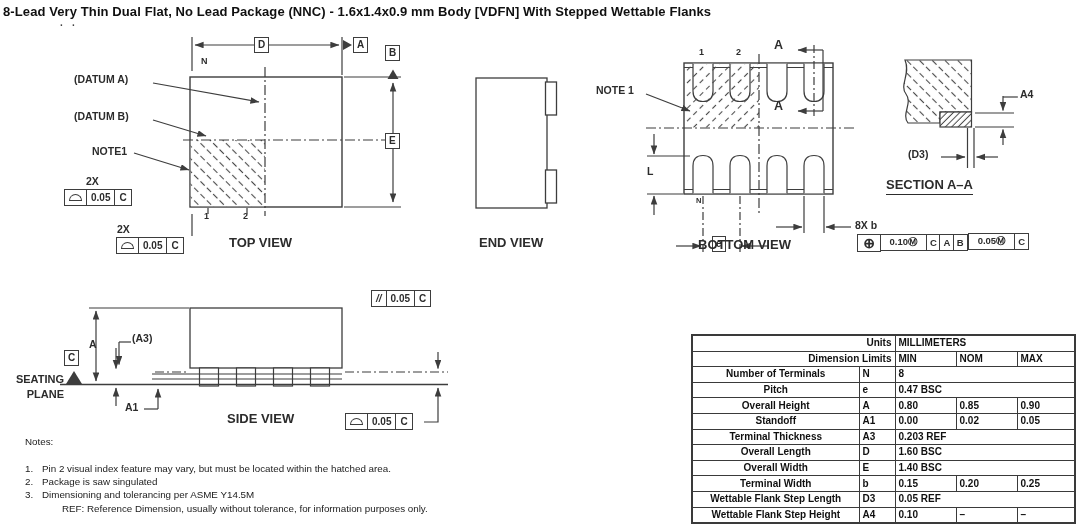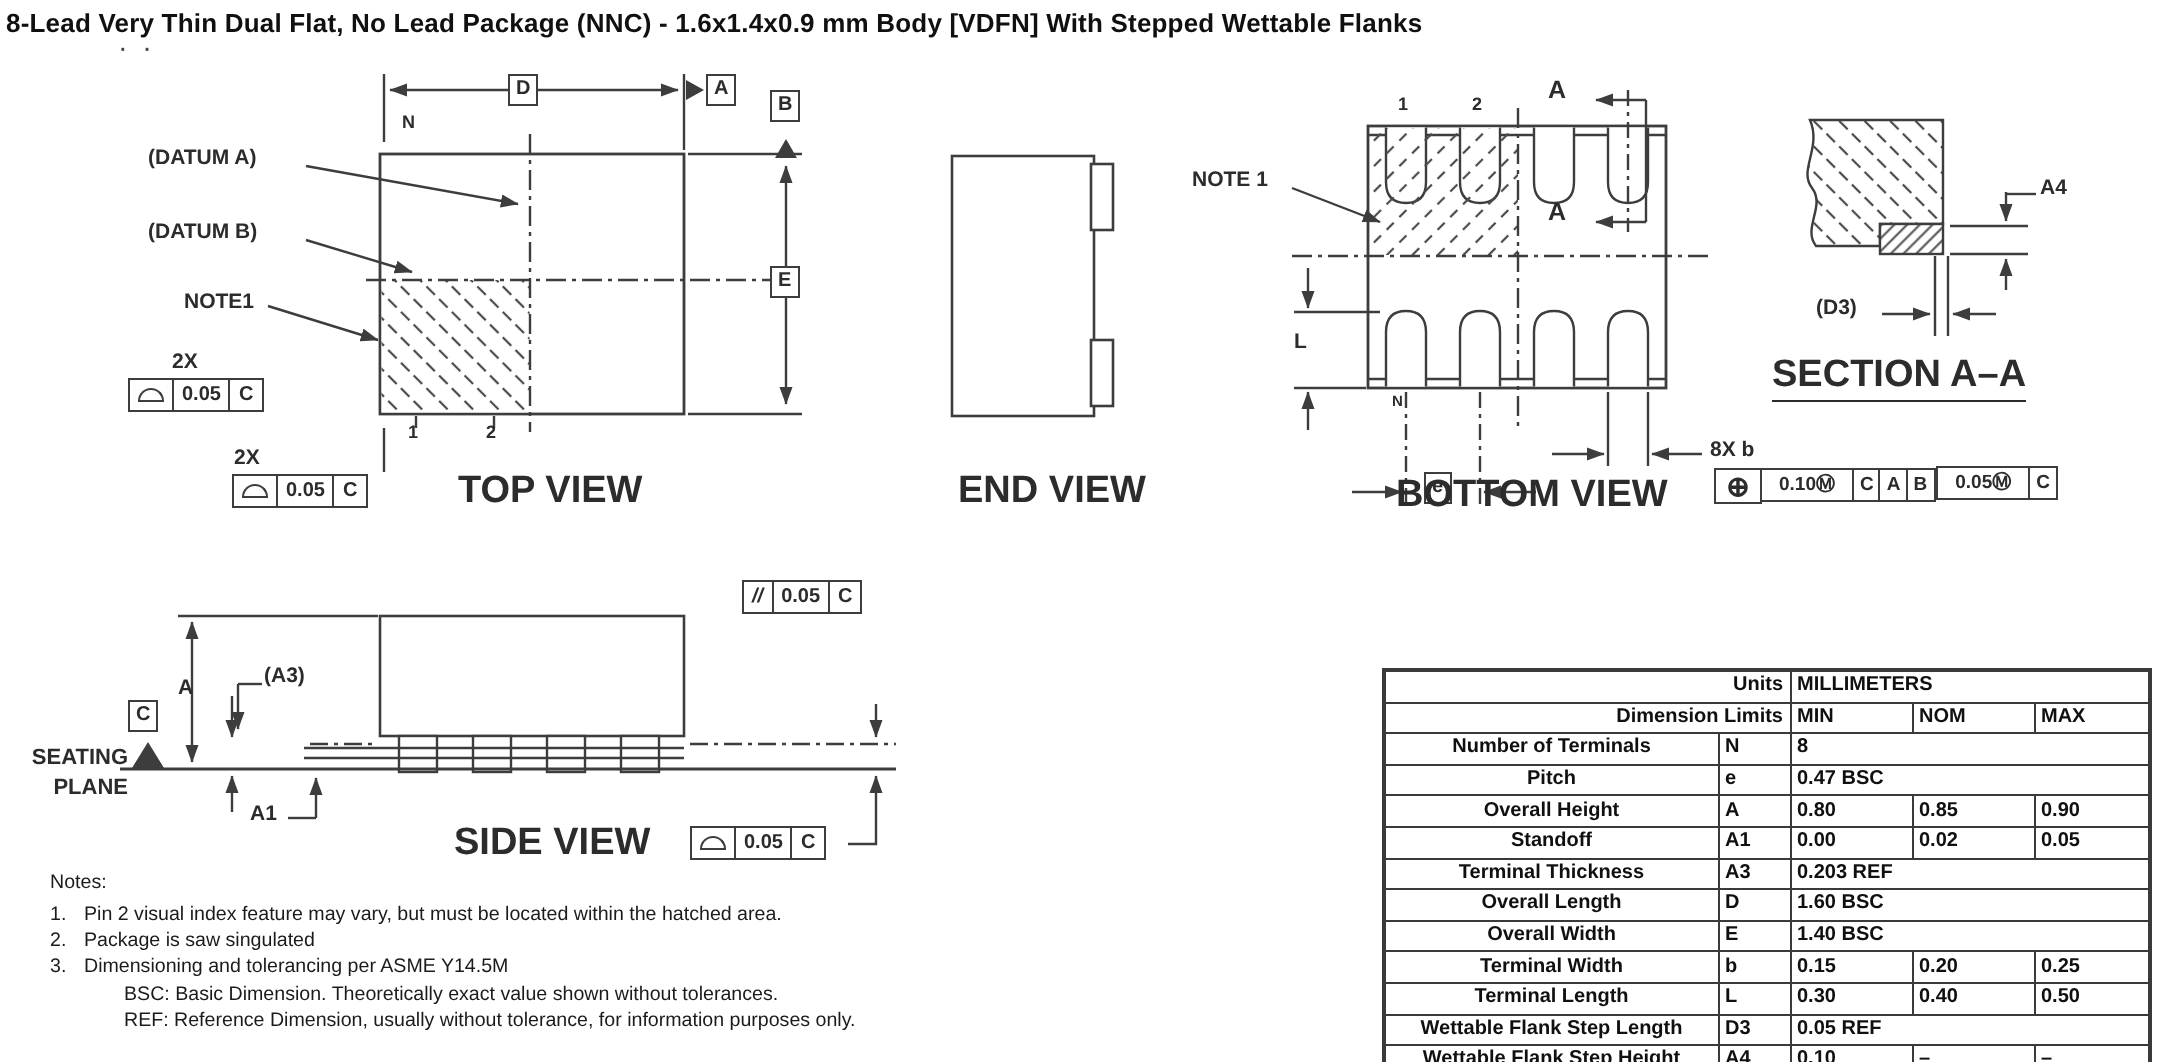--- a/index.html
+++ b/index.html
@@ -6,21 +6,21 @@
   .canvas{position:relative;width:1080px;height:531px;background:#fff;overflow:hidden;
           font-family:"Liberation Sans",sans-serif;color:#1f1f1f}
   svg.linework{position:absolute;left:0;top:0}
   .title{position:absolute;left:3px;top:4px;font-size:13px;font-weight:700;color:#101010;
          white-space:nowrap;letter-spacing:.1px}
   .stray{position:absolute;left:60px;top:20px;font-size:10px;font-weight:700;color:#444;letter-spacing:3px}
   .lbl{position:absolute;font-weight:700;font-size:10.5px;line-height:1;color:#2c2c2c;white-space:nowrap}
   .lbl.small{font-size:9px}
   .lbl.tiny{font-size:7.5px}
   .lbl.seclbl{font-size:12.5px}
-  .cap{position:absolute;font-weight:700;font-size:19px;line-height:1;color:#2c2c2c;white-space:nowrap}
+  .cap{position:absolute;font-weight:700;font-size:13px;line-height:1;color:#2c2c2c;white-space:nowrap}
   .cap.ul{border-bottom:1.4px solid #2c2c2c;padding-bottom:3px}
   .box{position:absolute;border:1.4px solid #3d3d3d;background:#fff;font-weight:700;font-size:10px;
        color:#2c2c2c;line-height:1;padding:2px 3px;white-space:nowrap}
   .seating{position:absolute;left:6px;top:372px;width:58px;text-align:right;font-weight:700;
            font-size:11px;line-height:1.35;color:#2c2c2c}
   .fcf{position:absolute;display:flex;align-items:stretch;border:1.4px solid #3d3d3d;background:#fff;height:15px}
   .fcf>span{display:flex;align-items:center;justify-content:center;padding:0 4px;font-weight:700;
             font-size:10px;color:#2c2c2c;border-right:1.4px solid #3d3d3d;white-space:nowrap}
   .fcf>span:last-child{border-right:none}
   .dome{display:inline-block;width:13px;height:7px;border:1.3px solid #3d3d3d;
@@ -29,21 +29,21 @@
   .fcf-pos{position:absolute;left:857px;top:234px;display:flex;align-items:stretch;background:#fff}
   .fcf-pos .psym{width:22px;border:1.5px solid #3d3d3d;display:flex;align-items:center;
                  justify-content:center;font-size:14px;font-weight:700;color:#2c2c2c}
   .fcf-pos .rws{display:flex;margin-left:-1.5px}
   .fcf-pos .rw{display:flex;height:17px}
   .fcf-pos .rw+.rw{margin-top:-1.5px}
   .fcf-pos .rw span{display:flex;align-items:center;justify-content:center;border:1.5px solid #3d3d3d;
                     margin-left:-1.5px;padding:0 3px;font-size:9.5px;font-weight:700;background:#fff;color:#2c2c2c}
   .fcf-pos .rw span.w1{min-width:40px;margin-left:0}
   .notes{position:absolute;left:25px;top:436px;width:478px;font-size:9.8px;color:#1b1b1b;line-height:1.24}
-  .notes .nh{margin-bottom:4px}
+  .notes .nh{margin-bottom:15px}
   .note-item{display:flex;margin-bottom:1px}
   .note-item .num{width:17px;flex:none}
   .subitem{margin-left:37px;margin-top:1px}
   table.dim{position:absolute;left:691px;top:334px;border-collapse:collapse;background:#fff;
             table-layout:fixed;font-size:10px;font-weight:700;color:#101010;border:2px solid #3a3a3a}
   table.dim td{border:1.2px solid #3a3a3a;padding:0 3px;height:14.6px;line-height:1;overflow:hidden;white-space:nowrap}
   td.td-label{text-align:center}
   td.td-sym,td.td-val{}
   td.td-right{text-align:right;padding-right:5px}
 </style>
@@ -259,21 +259,20 @@
       <span>Pin 2 visual index feature may vary, but must be located within the hatched area.</span>
     </div>
     <div class="note-item">
       <span class="num">2.</span>
       <span>Package is saw singulated</span>
     </div>
     <div class="note-item">
       <span class="num">3.</span>
       <span>Dimensioning and tolerancing per ASME Y14.5M</span>
     </div>
-    <div class="subitem">BSC: Basic Dimension. Theoretically exact value shown without tolerances.</div>
     <div class="subitem">REF: Reference Dimension, usually without tolerance, for information purposes only.</div>
   </div>
 
   <table class="dim">
     <colgroup>
       <col style="width:167px">
         <col style="width:36px">
       <col style="width:61px">
         <col style="width:61px">
         <col style="width:58px">
@@ -331,27 +330,20 @@
           <td class="td-val" colspan="3">1.40 BSC</td>
         </tr>
         <tr>
           <td class="td-label">Terminal Width</td>
           <td class="td-sym">b</td>
           <td class="td-val">0.15</td>
           <td class="td-val">0.20</td>
           <td class="td-val">0.25</td>
         </tr>
         <tr>
-          <td class="td-label">Terminal Length</td>
-          <td class="td-sym">L</td>
-          <td class="td-val">0.30</td>
-          <td class="td-val">0.40</td>
-          <td class="td-val">0.50</td>
-        </tr>
-        <tr>
           <td class="td-label">Wettable Flank Step Length</td>
           <td class="td-sym">D3</td>
           <td class="td-val" colspan="3">0.05 REF</td>
         </tr>
         <tr>
           <td class="td-label">Wettable Flank Step Height</td>
           <td class="td-sym">A4</td>
           <td class="td-val">0.10</td>
           <td class="td-val">–</td>
           <td class="td-val">–</td>

